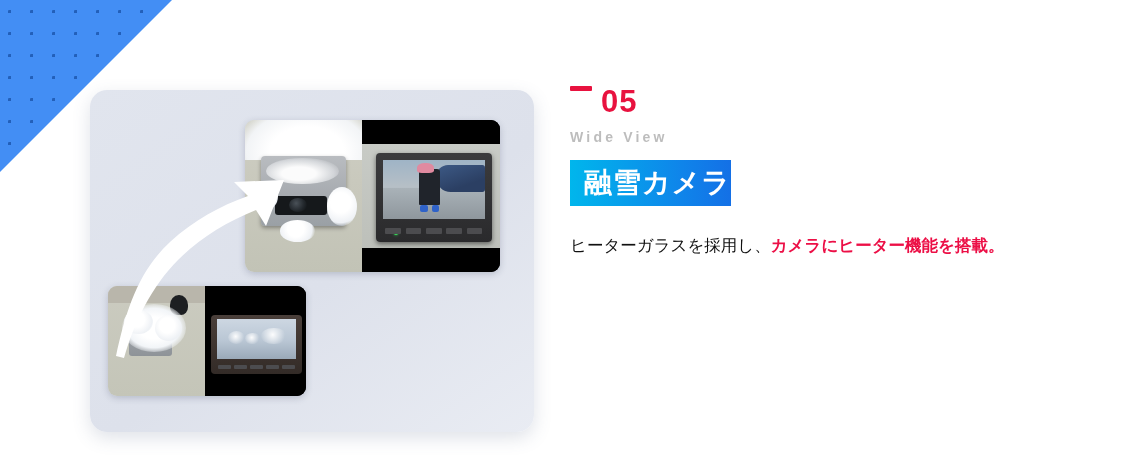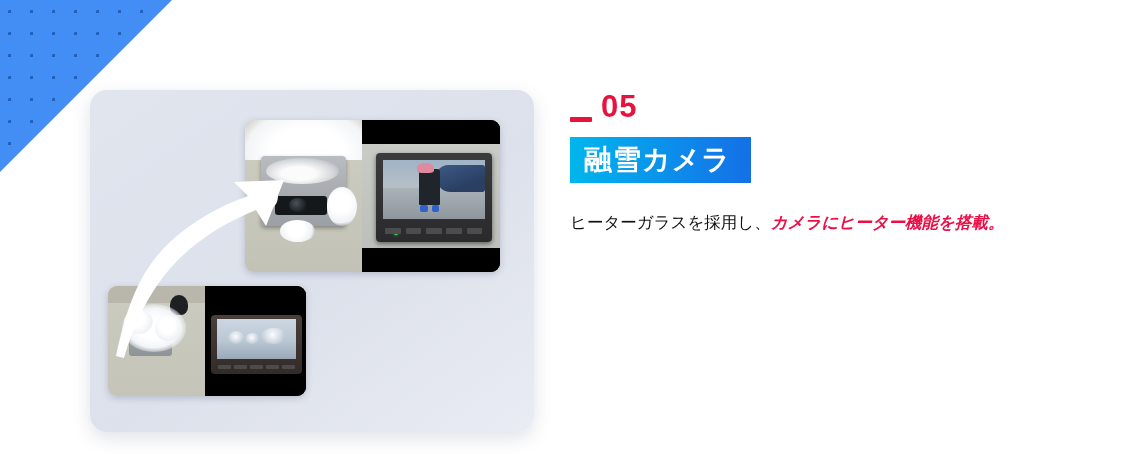--- a/index.html
+++ b/index.html
@@ -253,21 +253,21 @@
   }
 
   
   .info {
     position: absolute;
     left: 570px; top: 86px;
     width: 520px;
   }
   .num-row {
     display: flex;
-    align-items: flex-end;
+    align-items: flex-start;
     gap: 9px;
     height: 36px;
   }
   .num-dash {
     display: block;
     width: 22px; height: 5px;
     background: #e8123f;
     border-radius: 1px;
   }
   .num-val {
@@ -280,41 +280,40 @@
   .subtitle {
     margin-top: 7px;
     font-size: 14px;
     font-weight: bold;
     letter-spacing: 3.2px;
     color: #bdbdbd;
   }
   .title-band {
     display: inline-block;
     margin-top: 15px;
-    padding: 6px 20px 7px 14px;
+    padding: 6px 0 7px 14px;
     background: linear-gradient(90deg, #00b6ec 0%, #0f84ea 70%, #1470e6 100%);
     color: #ffffff;
     font-size: 28px;
     font-weight: bold;
     letter-spacing: 1px;
     line-height: 1.18;
     white-space: nowrap;
   }
   .desc {
     margin-top: 24px;
     font-size: 16.5px;
     line-height: 1.85;
     color: #111111;
     font-weight: bold;
     white-space: nowrap;
   }
   .desc .hl {
     color: #ec0f46;
     font-weight: bold;
-    font-style: italic;
   }
   .desc .plain { font-weight: normal; }
 </style>
 </head>
 <body>
 
 <div class="corner-wrap">
   <div class="corner-tri"></div>
 </div>
 
@@ -402,20 +401,21 @@
 
 </div>
 
 <div class="info">
 
   <div class="num-row">
     <span class="num-dash"></span>
     <span class="num-val">05</span>
   </div>
 
+  <div class="subtitle">Wide View</div>
 
   <div class="title-band">融雪カメラ</div>
 
   <div class="desc">
     <div>
       <span class="plain">ヒーターガラスを採用し、</span><span class="hl">カメラにヒーター機能を搭載。</span>
     </div>
   </div>
 
 </div>

